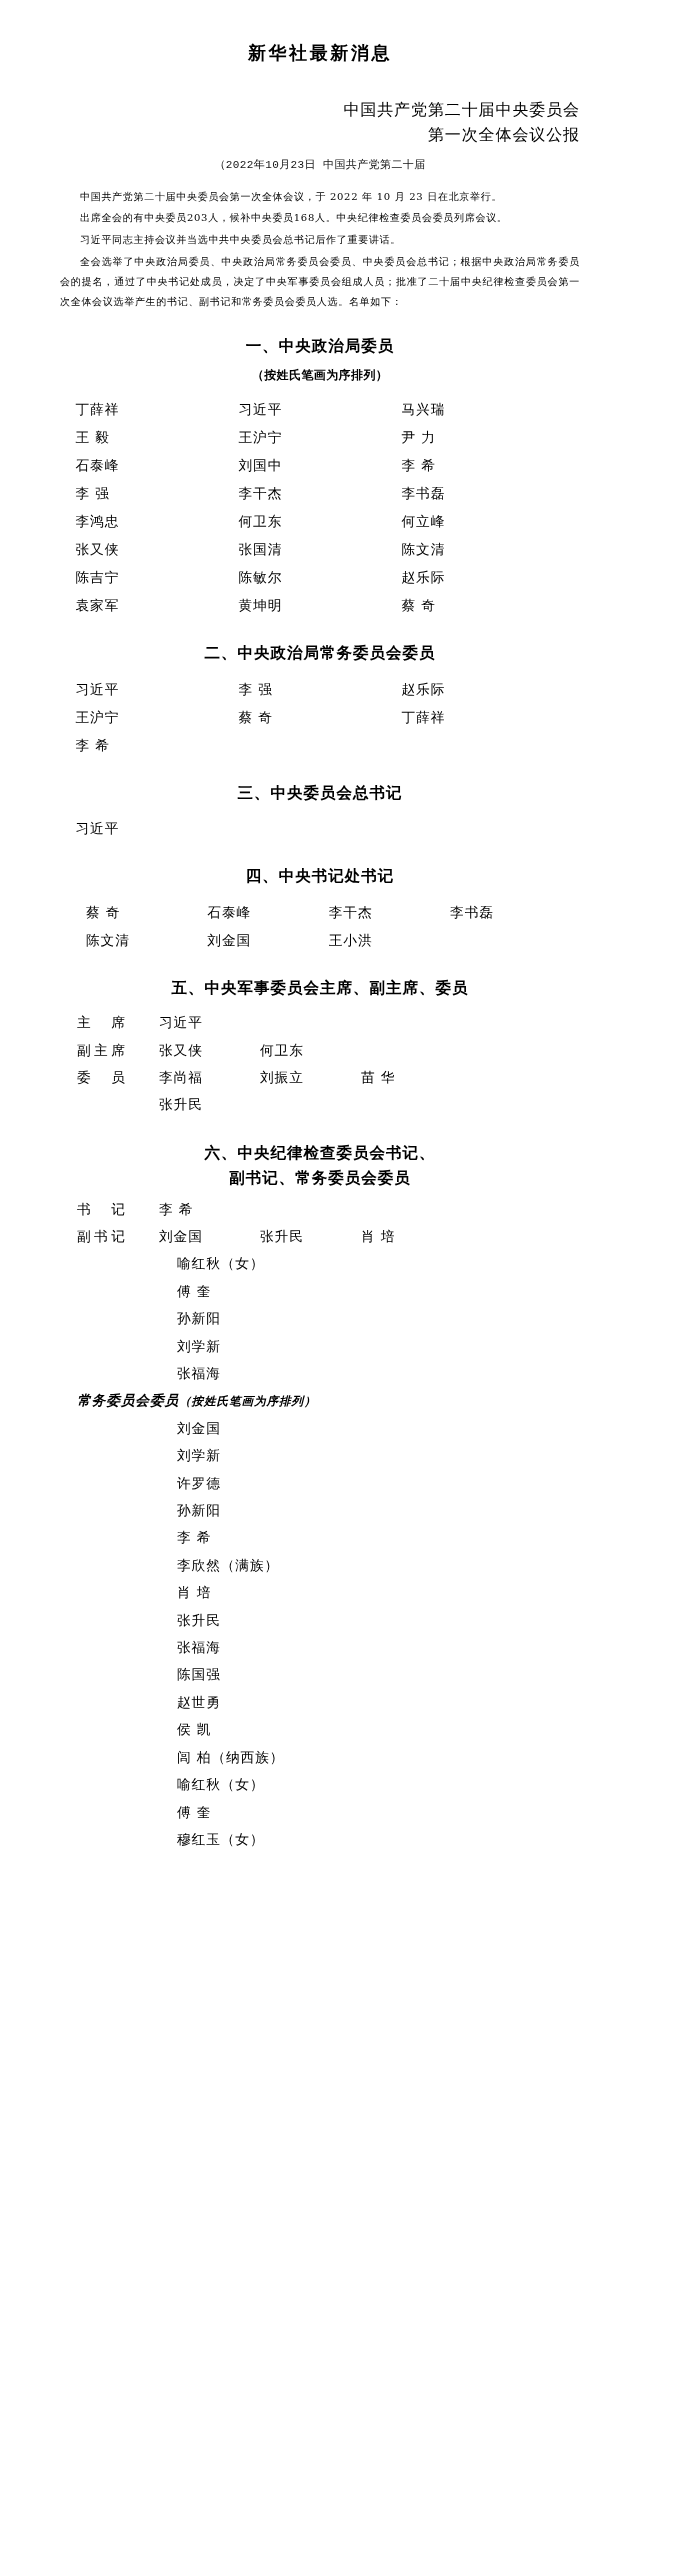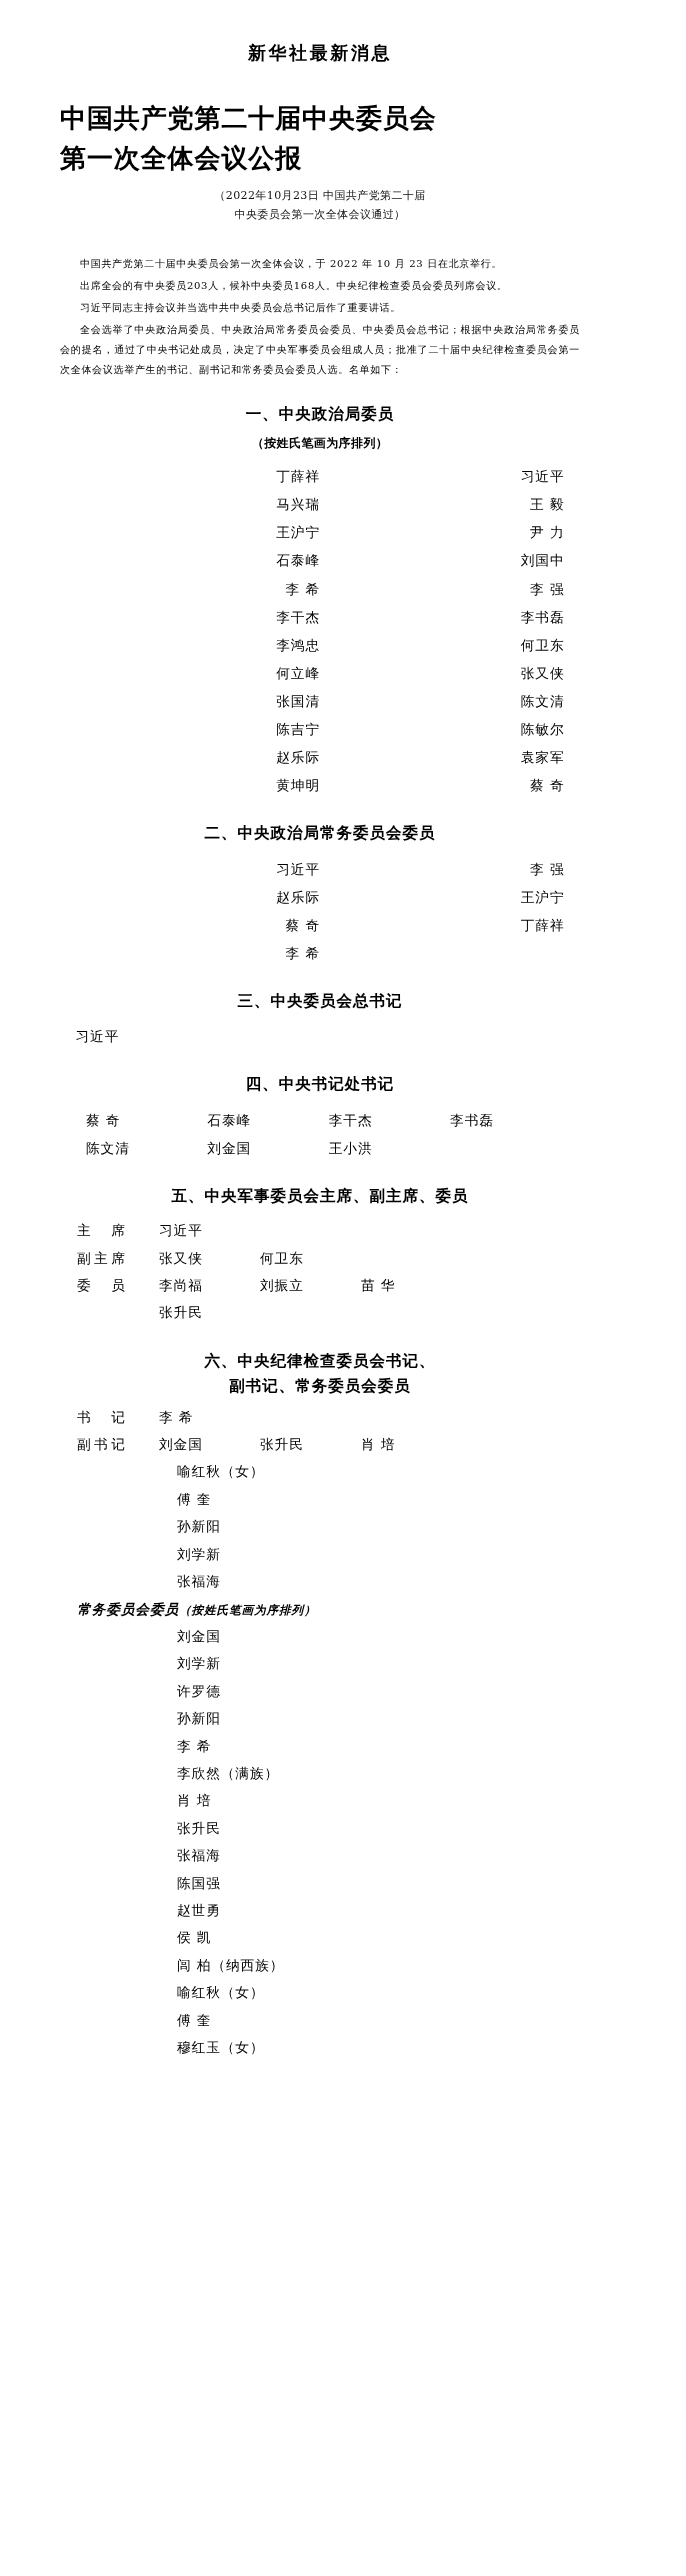--- a/index.html
+++ b/index.html
@@ -24,35 +24,36 @@
     text-align: center;
     font-family: "DejaVu Serif", "Liberation Serif", serif;
     font-weight: bold;
     font-size: 18px;
     letter-spacing: 2.6px;
     margin-top: 6.9px;
     margin-bottom: 33px;
     color: #000;
   }
   .doc-title {
-    text-align: left;
-    font-weight: bold;
-    font-size: 26px;
+    text-align: right;
+    font-weight: normal;
+    font-size: 16px;
     line-height: 1.55;
     letter-spacing: 0.9px;
     margin-bottom: 8.6px;
     color: #000;
   }
   .doc-subtitle {
     text-align: center;
     font-size: 11px;
     line-height: 1.7;
     letter-spacing: 0.4px;
     color: #111;
-    margin-bottom: 30px;
+    margin-bottom: 12px;
+    font-family: Liberation Mono, monospace;
   }
   .para {
     font-size: 10px;
     line-height: 2.0;
     text-indent: 2em;
     letter-spacing: 0.7px;
     margin: 0 0 1.7px 0;
     text-align: justify;
     color: #000;
   }
@@ -77,23 +78,22 @@
     color: #000;
   }
   .name-grid {
     display: grid;
     font-size: 13.7px;
     line-height: 2.05;
     letter-spacing: 0.9px;
     color: #000;
   }
   .grid-4 {
-    grid-template-columns: 1fr 1fr;
+    grid-template-columns: 1fr 1fr 1fr;
     padding: 0 15.5px 0 15.5px;
-    text-align: right;
   }
   .grid-4b {
     grid-template-columns: 1fr 1fr 1fr 1fr;
     padding: 0 8.6px 0 26px;
   }
   .name-cell {
     white-space: nowrap;
   }
   .single-name {
     font-size: 13.7px;
@@ -156,21 +156,20 @@
 
   <div class="masthead">新华社最新消息</div>
 
   <div class="doc-title">
     <div>中国共产党第二十届中央委员会</div>
     <div>第一次全体会议公报</div>
   </div>
 
   <div class="doc-subtitle">
     <div>（2022年10月23日 中国共产党第二十届</div>
-    <div>中央委员会第一次全体会议通过）</div>
   </div>
 
   <p class="para">中国共产党第二十届中央委员会第一次全体会议，于 2022 年 10 月 23 日在北京举行。</p>
   <p class="para">出席全会的有中央委员203人，候补中央委员168人。中央纪律检查委员会委员列席会议。</p>
   <p class="para">习近平同志主持会议并当选中共中央委员会总书记后作了重要讲话。</p>
   <p class="para">全会选举了中央政治局委员、中央政治局常务委员会委员、中央委员会总书记；根据中央政治局常务委员会的提名，通过了中央书记处成员，决定了中央军事委员会组成人员；批准了二十届中央纪律检查委员会第一次全体会议选举产生的书记、副书记和常务委员会委员人选。名单如下：</p>
 
   <div class="section-head">一、中央政治局委员</div>
   <div class="section-note">（按姓氏笔画为序排列）</div>
   <div class="name-grid grid-4">

